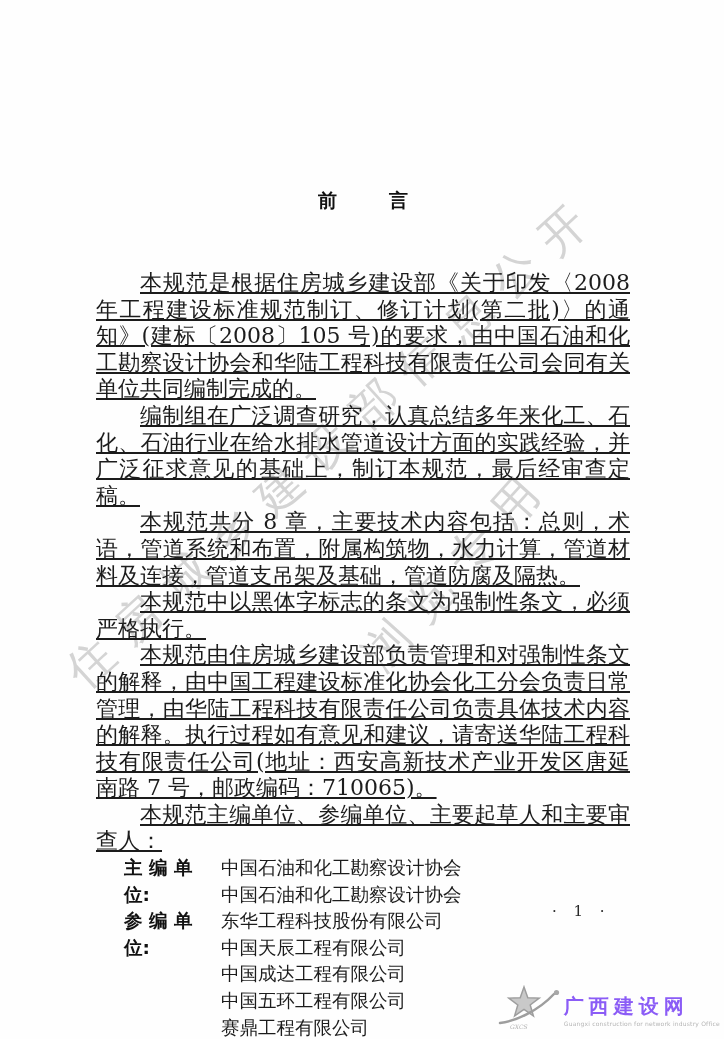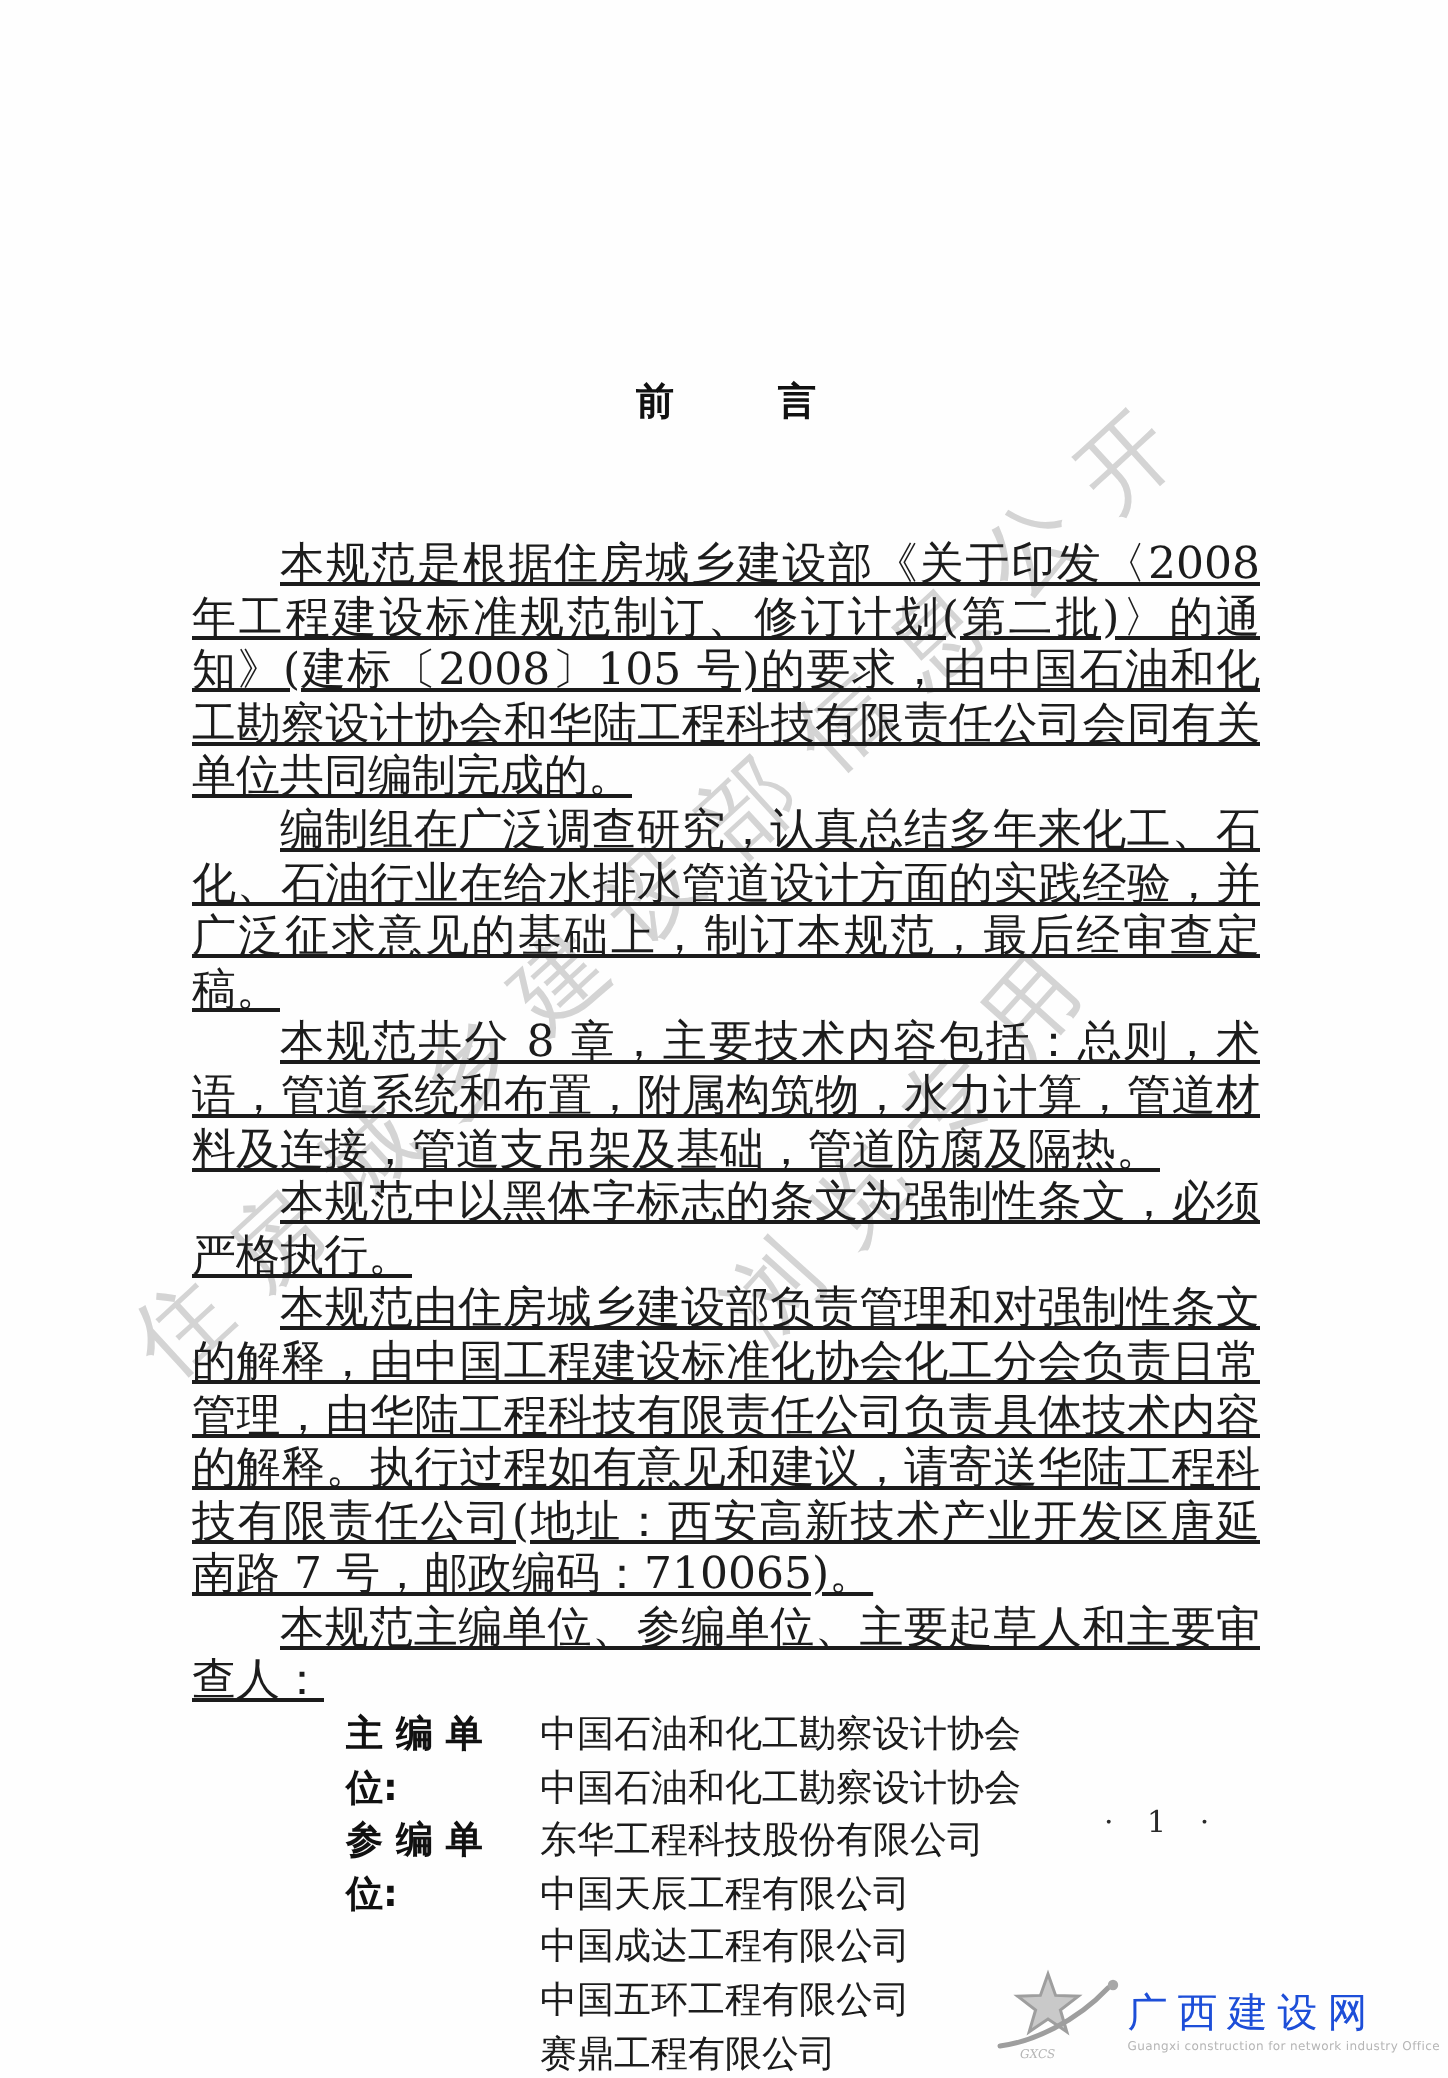--- a/index.html
+++ b/index.html
@@ -46,21 +46,21 @@
   .para{
     margin:0;
     font-size:22px;
     line-height:26.6px;
     text-align:justify;
     text-indent:2em;
     text-decoration:underline;
   }
   .editor-row{
     display:flex;
-    margin-left:77px;
+    margin-left:28px;
     font-size:18.5px;
     line-height:26.6px;
   }
   .editor-label{
     flex:none;
     width:97px;
     font-family:"DejaVu Sans","Liberation Sans",sans-serif;
     font-weight:bold;
     color:#111;
   }
@@ -81,23 +81,23 @@
     right:4px;bottom:6px;
     display:flex;
     align-items:flex-start;
     z-index:2;
     color:#9e9e9e;
   }
   .logo svg{display:block;flex:none;}
   .logo-text{margin-left:2px;padding-top:12px;}
   .logo-name{
     font-size:20px;
-    font-weight:normal;
+    font-weight:bold;
     letter-spacing:5px;
-    color:#1d4ed8;
+    color:#8b5cf6;
     font-family:"DejaVu Serif","Liberation Serif",serif;
     white-space:nowrap;
   }
   .logo-tagline{
     font-size:6px;
     color:#b5b5b5;
     letter-spacing:.2px;
     white-space:nowrap;
     font-family:"DejaVu Sans","Liberation Sans",sans-serif;
   }

